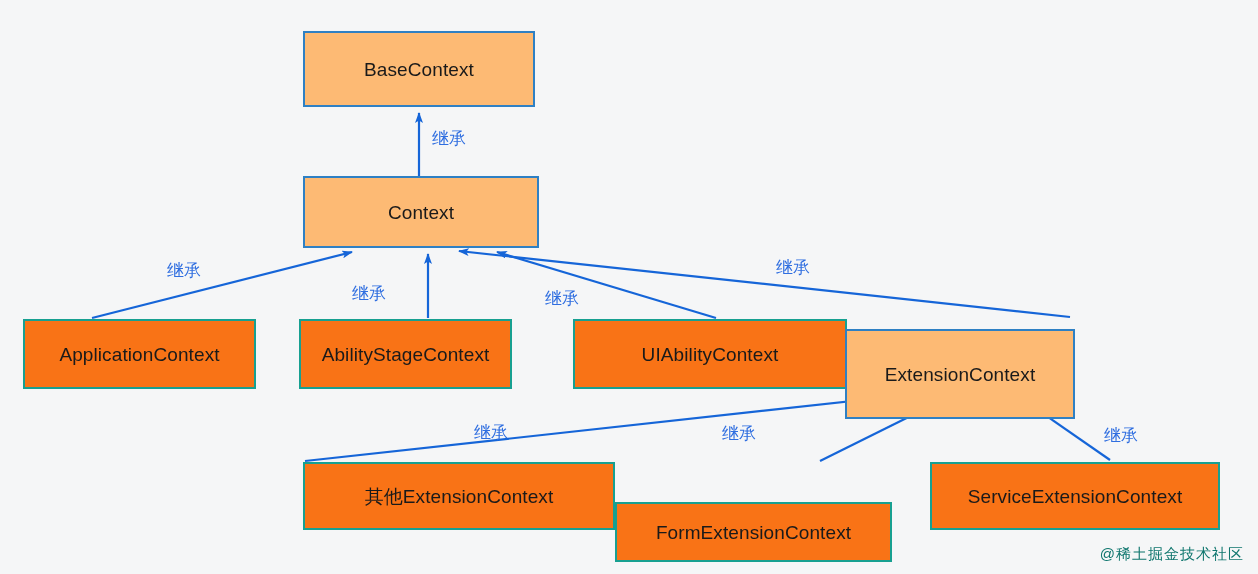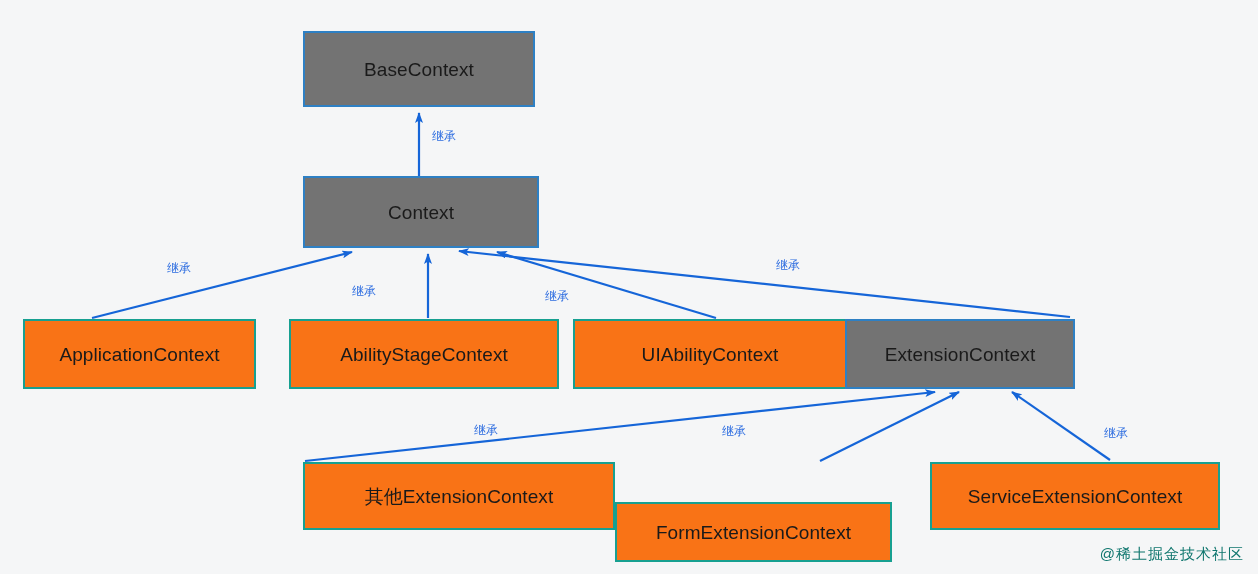--- a/index.html
+++ b/index.html
@@ -35,33 +35,33 @@
     align-items: center;
     justify-content: center;
     font-size: 19px;
     color: #1a1a1a;
     letter-spacing: 0.1px;
     white-space: nowrap;
     z-index: 2;
   }
   .node-blue {
     border: 2px solid #2e80c4;
-    background: #737373;
+    background: #fdba74;
   }
   .node-teal {
     border: 2px solid #17a091;
     background: #f97316;
   }
   .node-label {
     display: block;
     line-height: 1;
   }
   .edge-label {
     position: absolute;
-    font-size: 12px;
+    font-size: 17px;
     color: #2f6ee0;
     white-space: nowrap;
     z-index: 3;
     line-height: 1;
   }
   .watermark {
     position: absolute;
     right: 14px;
     bottom: 10px;
     font-size: 15px;
@@ -97,27 +97,27 @@
   <div id="nodes-layer">
       <div class="node node-blue" style="left: 303px; top: 31px; width: 232px; height: 76px;">
         <span class="node-label">BaseContext</span>
       </div>
       <div class="node node-blue" style="left: 303px; top: 176px; width: 236px; height: 72px;">
         <span class="node-label">Context</span>
       </div>
       <div class="node node-teal" style="left: 23px; top: 319px; width: 233px; height: 70px;">
         <span class="node-label">ApplicationContext</span>
       </div>
-      <div class="node node-teal" style="left: 289px; top: 319px; width: 270px; height: 70px;">
+      <div class="node node-teal" style="left: 299px; top: 319px; width: 213px; height: 70px;">
         <span class="node-label">AbilityStageContext</span>
       </div>
       <div class="node node-teal" style="left: 573px; top: 319px; width: 274px; height: 70px;">
         <span class="node-label">UIAbilityContext</span>
       </div>
-      <div class="node node-blue" style="left: 845px; top: 319px; width: 230px; height: 70px;">
+      <div class="node node-blue" style="left: 845px; top: 329px; width: 230px; height: 90px;">
         <span class="node-label">ExtensionContext</span>
       </div>
       <div class="node node-teal" style="left: 303px; top: 462px; width: 312px; height: 68px;">
         <span class="node-label">其他ExtensionContext</span>
       </div>
       <div class="node node-teal" style="left: 615px; top: 462px; width: 277px; height: 60px; margin-top: 40px;">
         <span class="node-label">FormExtensionContext</span>
       </div>
       <div class="node node-teal" style="left: 930px; top: 462px; width: 290px; height: 68px;">
         <span class="node-label">ServiceExtensionContext</span>

